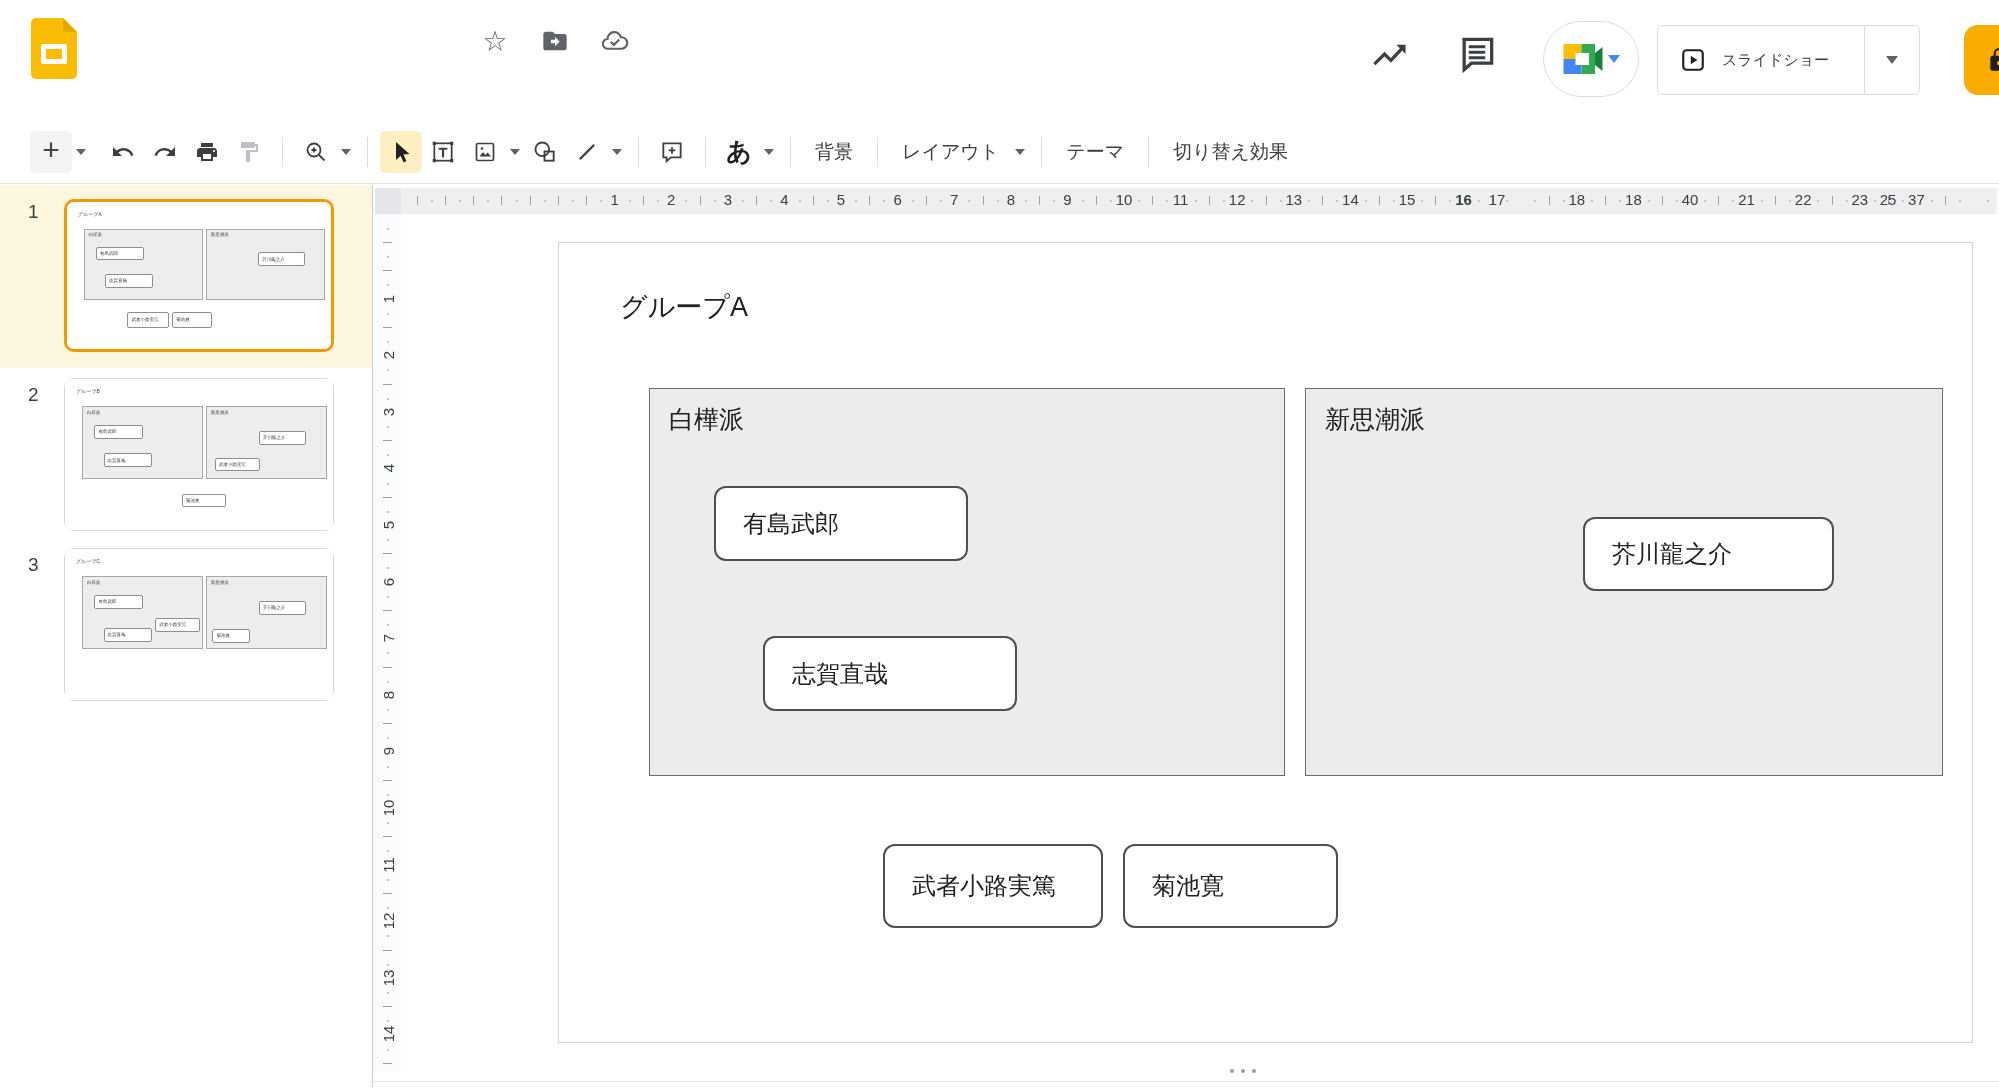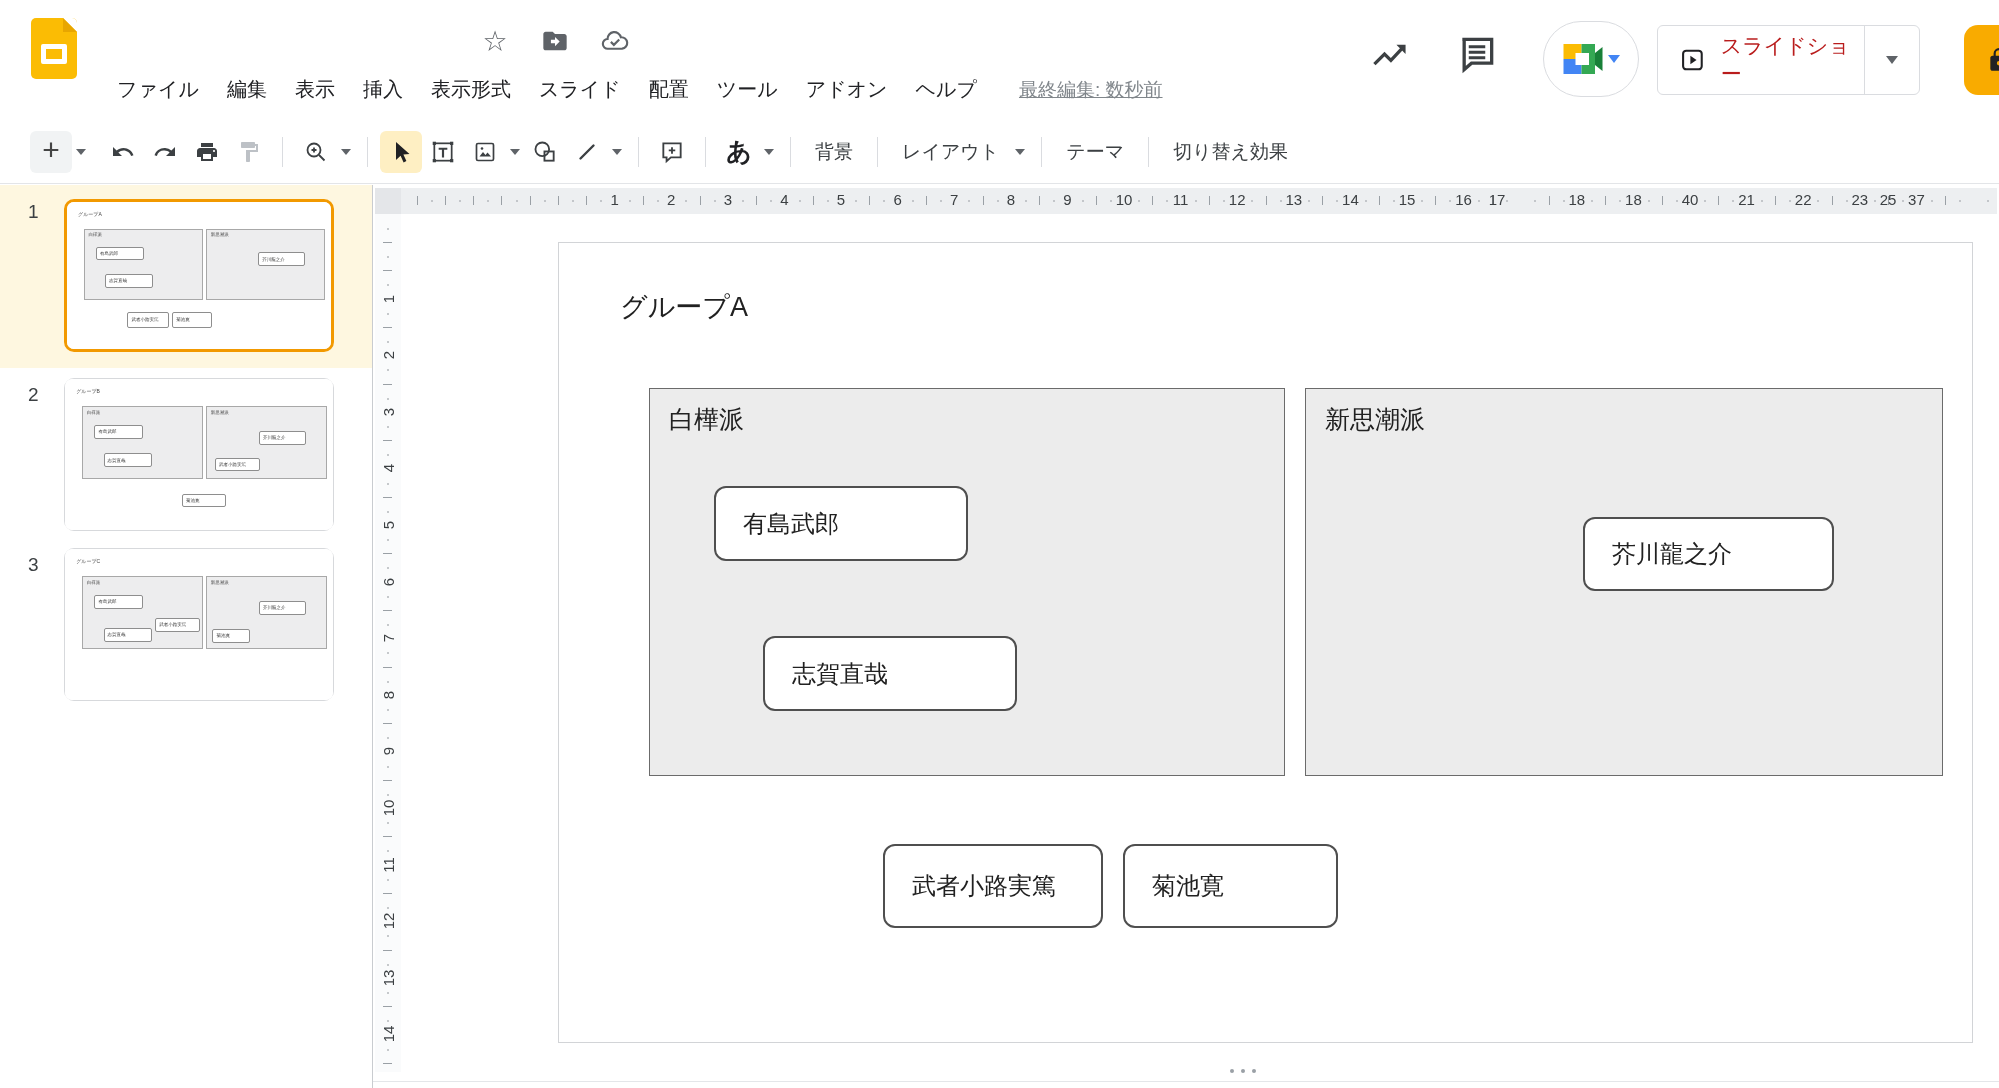--- a/index.html
+++ b/index.html
@@ -24,21 +24,21 @@
   #stats-icon { position:absolute; left:1368px; top:32px; width:44px; height:44px; }
   #comment-icon { position:absolute; left:1455px; top:32px; width:44px; height:44px; }
   #meet-button { position:absolute; left:1543px; top:21px; width:96px; height:76px;
     border:1px solid #dadce0; border-radius:38px; display:flex; align-items:center; justify-content:center; gap:4px; background:#fff; }
   .caret { width:0; height:0; border-left:6px solid transparent; border-right:6px solid transparent;
     border-top:8px solid #5f6368; }
   #meet-button .caret { border-top-color:#4285F4; }
   #slideshow-button { position:absolute; left:1657px; top:25px; width:263px; height:70px;
     border:1px solid #dadce0; border-radius:6px; background:#fff; display:flex; align-items:center; }
   #slideshow-button .main { flex:1; display:flex; align-items:center; gap:16px; padding-left:22px; height:100%; }
-  #slideshow-label { font-size:21px; color:#b91c1c; }
+  #slideshow-label { font-size:15px; color:#404040; }
   #slideshow-button .divider { width:1px; height:100%; background:#dadce0; }
   #slideshow-button .dd { width:54px; height:100%; display:flex; align-items:center; justify-content:center; }
   #share-lock-button { position:absolute; left:1964px; top:25px; width:80px; height:70px;
     background:#F9AB00; border-radius:14px 0 0 14px; display:flex; align-items:center; padding-left:22px; }
 
   
   #toolbar { position:absolute; left:0; top:120px; width:1999px; height:64px; background:#fff;
     border-bottom:1px solid #e3e5e8; display:flex; align-items:center; padding-left:30px; }
   .tbtn { width:42px; height:42px; display:flex; align-items:center; justify-content:center;
     border-radius:6px; flex:none; }
@@ -125,33 +125,20 @@
         </svg>
     </div>
     <div class="t-ico">
       <svg width="30" height="30" viewBox="0 0 24 24">
           <path fill="none" stroke="#5f6368" stroke-width="1.7" d="M6.3 18.2a3.9 3.9 0 0 1-.25-7.8A5.4 5.4 0 0 1 16.7 9a4.3 4.3 0 0 1 1 9.1z"></path>
           <path fill="none" stroke="#5f6368" stroke-width="1.7" d="M8.7 12.7l2.4 2.4 4.3-4.3"></path>
         </svg>
     </div>
   </div>
 
-  <div id="menu-row">
-    <span class="menu-item">ファイル</span>
-    <span class="menu-item">編集</span>
-    <span class="menu-item">表示</span>
-    <span class="menu-item">挿入</span>
-    <span class="menu-item">表示形式</span>
-    <span class="menu-item">スライド</span>
-    <span class="menu-item">配置</span>
-    <span class="menu-item">ツール</span>
-    <span class="menu-item">アドオン</span>
-    <span class="menu-item">ヘルプ</span>
-    <span id="last-edit">最終編集: 数秒前</span>
-  </div>
 
   <div id="stats-icon">
     <svg width="44" height="44" viewBox="0 0 24 24">
         <path fill="none" stroke="#3c4043" stroke-width="1.8" d="M3.5 17.5l5.5-5.5 3.5 3.5 7-7.5"></path>
         <path fill="#3c4043" d="M15.5 7h5v5l-5-5z"></path>
       </svg>
   </div>
   <div id="comment-icon">
     <svg width="44" height="44" viewBox="0 0 24 24">
         <path fill="none" stroke="#3c4043" stroke-width="1.8" d="M4 4h16v13H9l-4 3.5V4z"></path>
@@ -427,21 +414,21 @@
       <span class="tb-h" style="left: 921.1px;"></span>
       <span class="td-h" style="left: 935.25px;"></span>
       <span class="rh" style="left: 949.4px;">14</span>
       <span class="td-h" style="left: 963.55px;"></span>
       <span class="tb-h" style="left: 977.7px;"></span>
       <span class="td-h" style="left: 991.85px;"></span>
       <span class="rh" style="left: 1006px;">15</span>
       <span class="td-h" style="left: 1020.15px;"></span>
       <span class="tb-h" style="left: 1034.3px;"></span>
       <span class="td-h" style="left: 1048.45px;"></span>
-      <span class="rh" style="left: 1062.6px;">16</span>
+      <span class="rh" style="left: 1062.6px; font-weight: bold;">16</span>
       <span class="td-h" style="left: 1076.75px;"></span>
       <span class="tb-h" style="left: 1090.9px;"></span>
       <span class="td-h" style="left: 1105.05px;"></span>
       <span class="rh" style="left: 1096px;">17</span>
       <span class="td-h" style="left: 1133.35px;"></span>
       <span class="tb-h" style="left: 1147.5px;"></span>
       <span class="td-h" style="left: 1161.65px;"></span>
       <span class="rh" style="left: 1175.8px;">18</span>
       <span class="td-h" style="left: 1189.95px;"></span>
       <span class="tb-h" style="left: 1204.1px;"></span>

